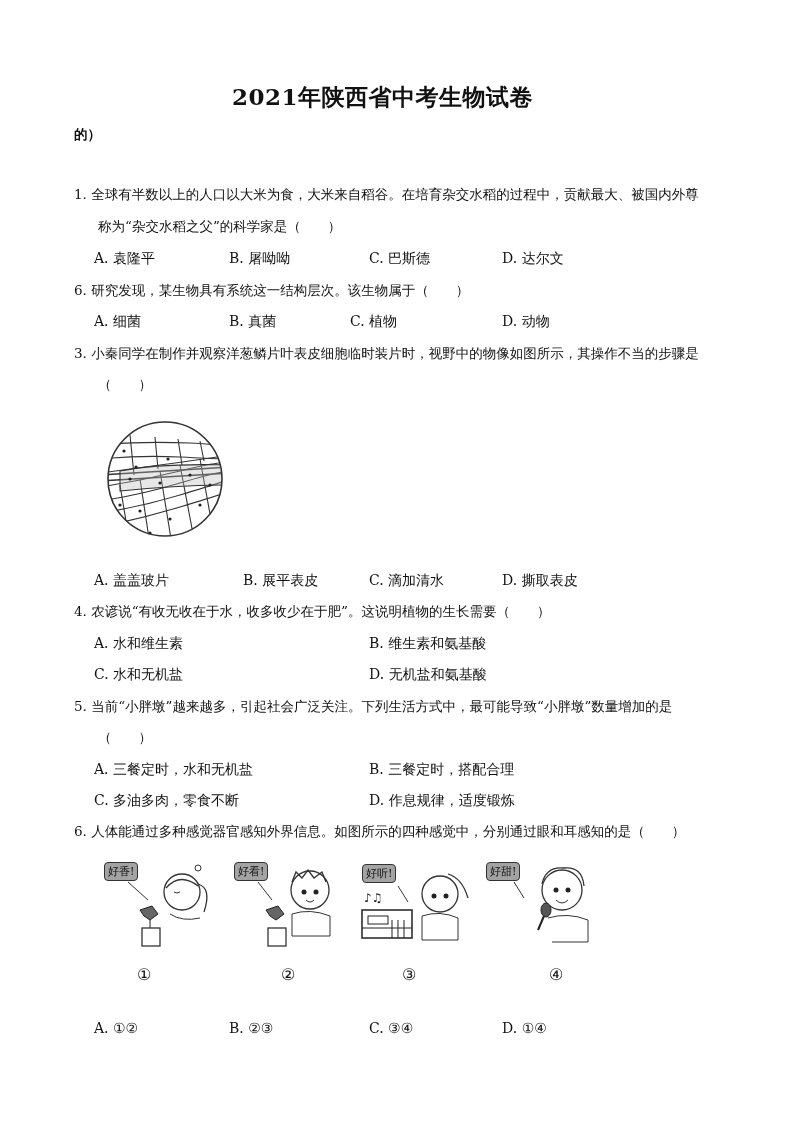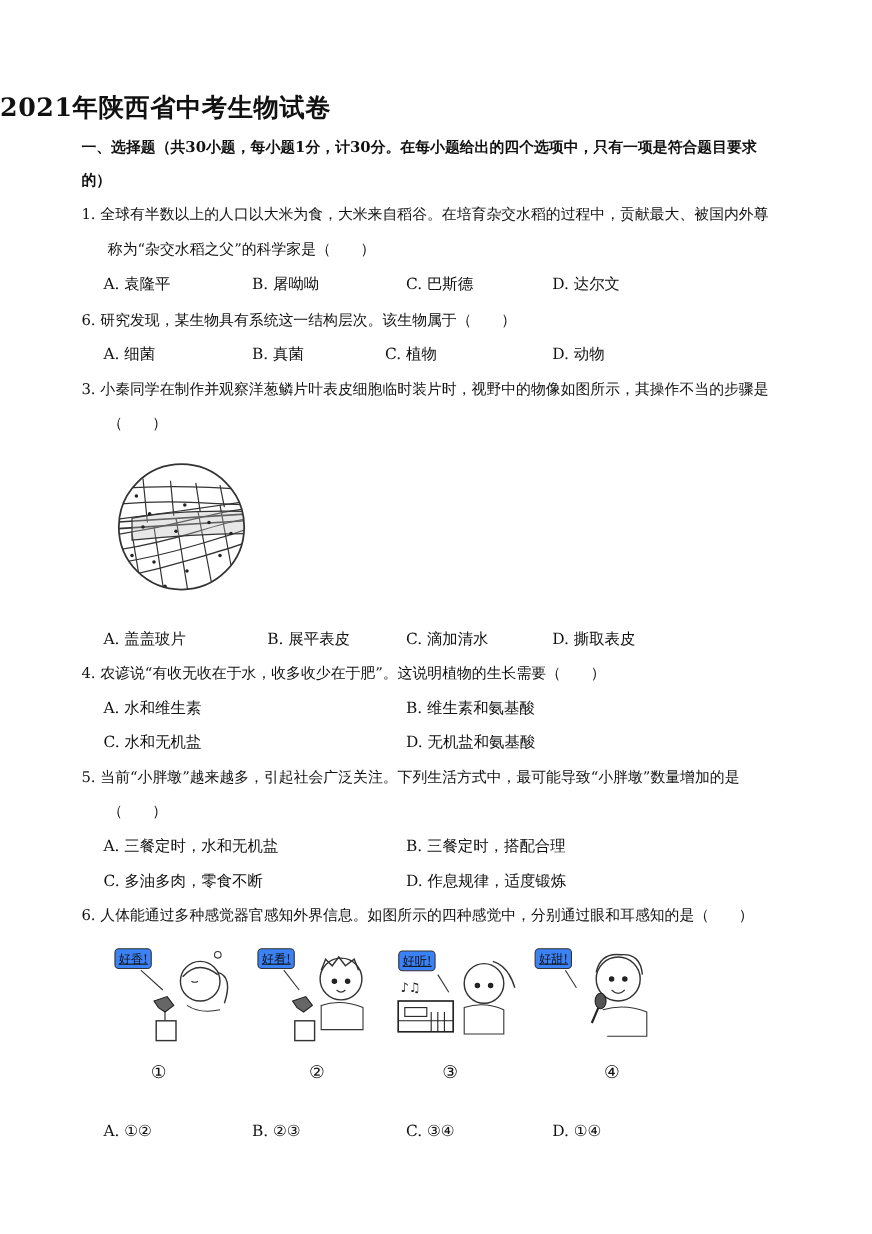--- a/index.html
+++ b/index.html
@@ -1,34 +1,33 @@
 <!DOCTYPE html>
 <html><head>
 <meta charset="utf-8">
 <style>
   html, body { margin: 0; padding: 0; background: #ffffff; }
   body { width: 793px; height: 1122px; position: relative; overflow: hidden;
          font-family: "DejaVu Serif", "Liberation Serif", serif; color: #111; }
-  .title { position: absolute; top: 82px; left: 0; width: 765px; text-align: left;
+  .title { position: absolute; top: 82px; left: 0; width: 765px; text-align: center;
            font-size: 23px; font-weight: bold; letter-spacing: 0.5px; }
   .section { position: absolute; left: 74px; width: 660px; font-size: 13.5px; font-weight: bold; line-height: 30px; top: 119px; }
   .line { position: absolute; font-size: 13.5px; white-space: nowrap; }
   .q { left: 74px; }
   .cont { left: 98px; }
   .opt { position: absolute; font-size: 14px; white-space: nowrap; }
   .fig { position: absolute; }
   .num { position: absolute; font-size: 16px; }
-  .bubble { position: absolute; border: 1.5px solid #333; border-radius: 4px; font-size: 11px; padding: 1px 3px; background: #3b82f6; text-decoration: underline; }
+  .bubble { position: absolute; border: 1.5px solid #333; border-radius: 4px; font-size: 11px; padding: 1px 3px; background: #a3a3a3; }
 </style>
 </head>
 <body>
 
 <div class="title">2021年陕西省中考生物试卷</div>
 <div class="section">
-  <div>一、选择题（共30小题，每小题1分，计30分。在每小题给出的四个选项中，只有一项是符合题目要求</div>
   <div>的）</div>
 </div>
 
 <div class="line q" style="top:186px">1. 全球有半数以上的人口以大米为食，大米来自稻谷。在培育杂交水稻的过程中，贡献最大、被国内外尊</div>
 <div class="line cont" style="top:218px">称为“杂交水稻之父”的科学家是（　　）</div>
 <div class="opt" style="left:94px;top:250px">A. 袁隆平</div>
 <div class="opt" style="left:229px;top:250px">B. 屠呦呦</div>
 <div class="opt" style="left:369px;top:250px">C. 巴斯德</div>
 <div class="opt" style="left:502px;top:250px">D. 达尔文</div>
 

